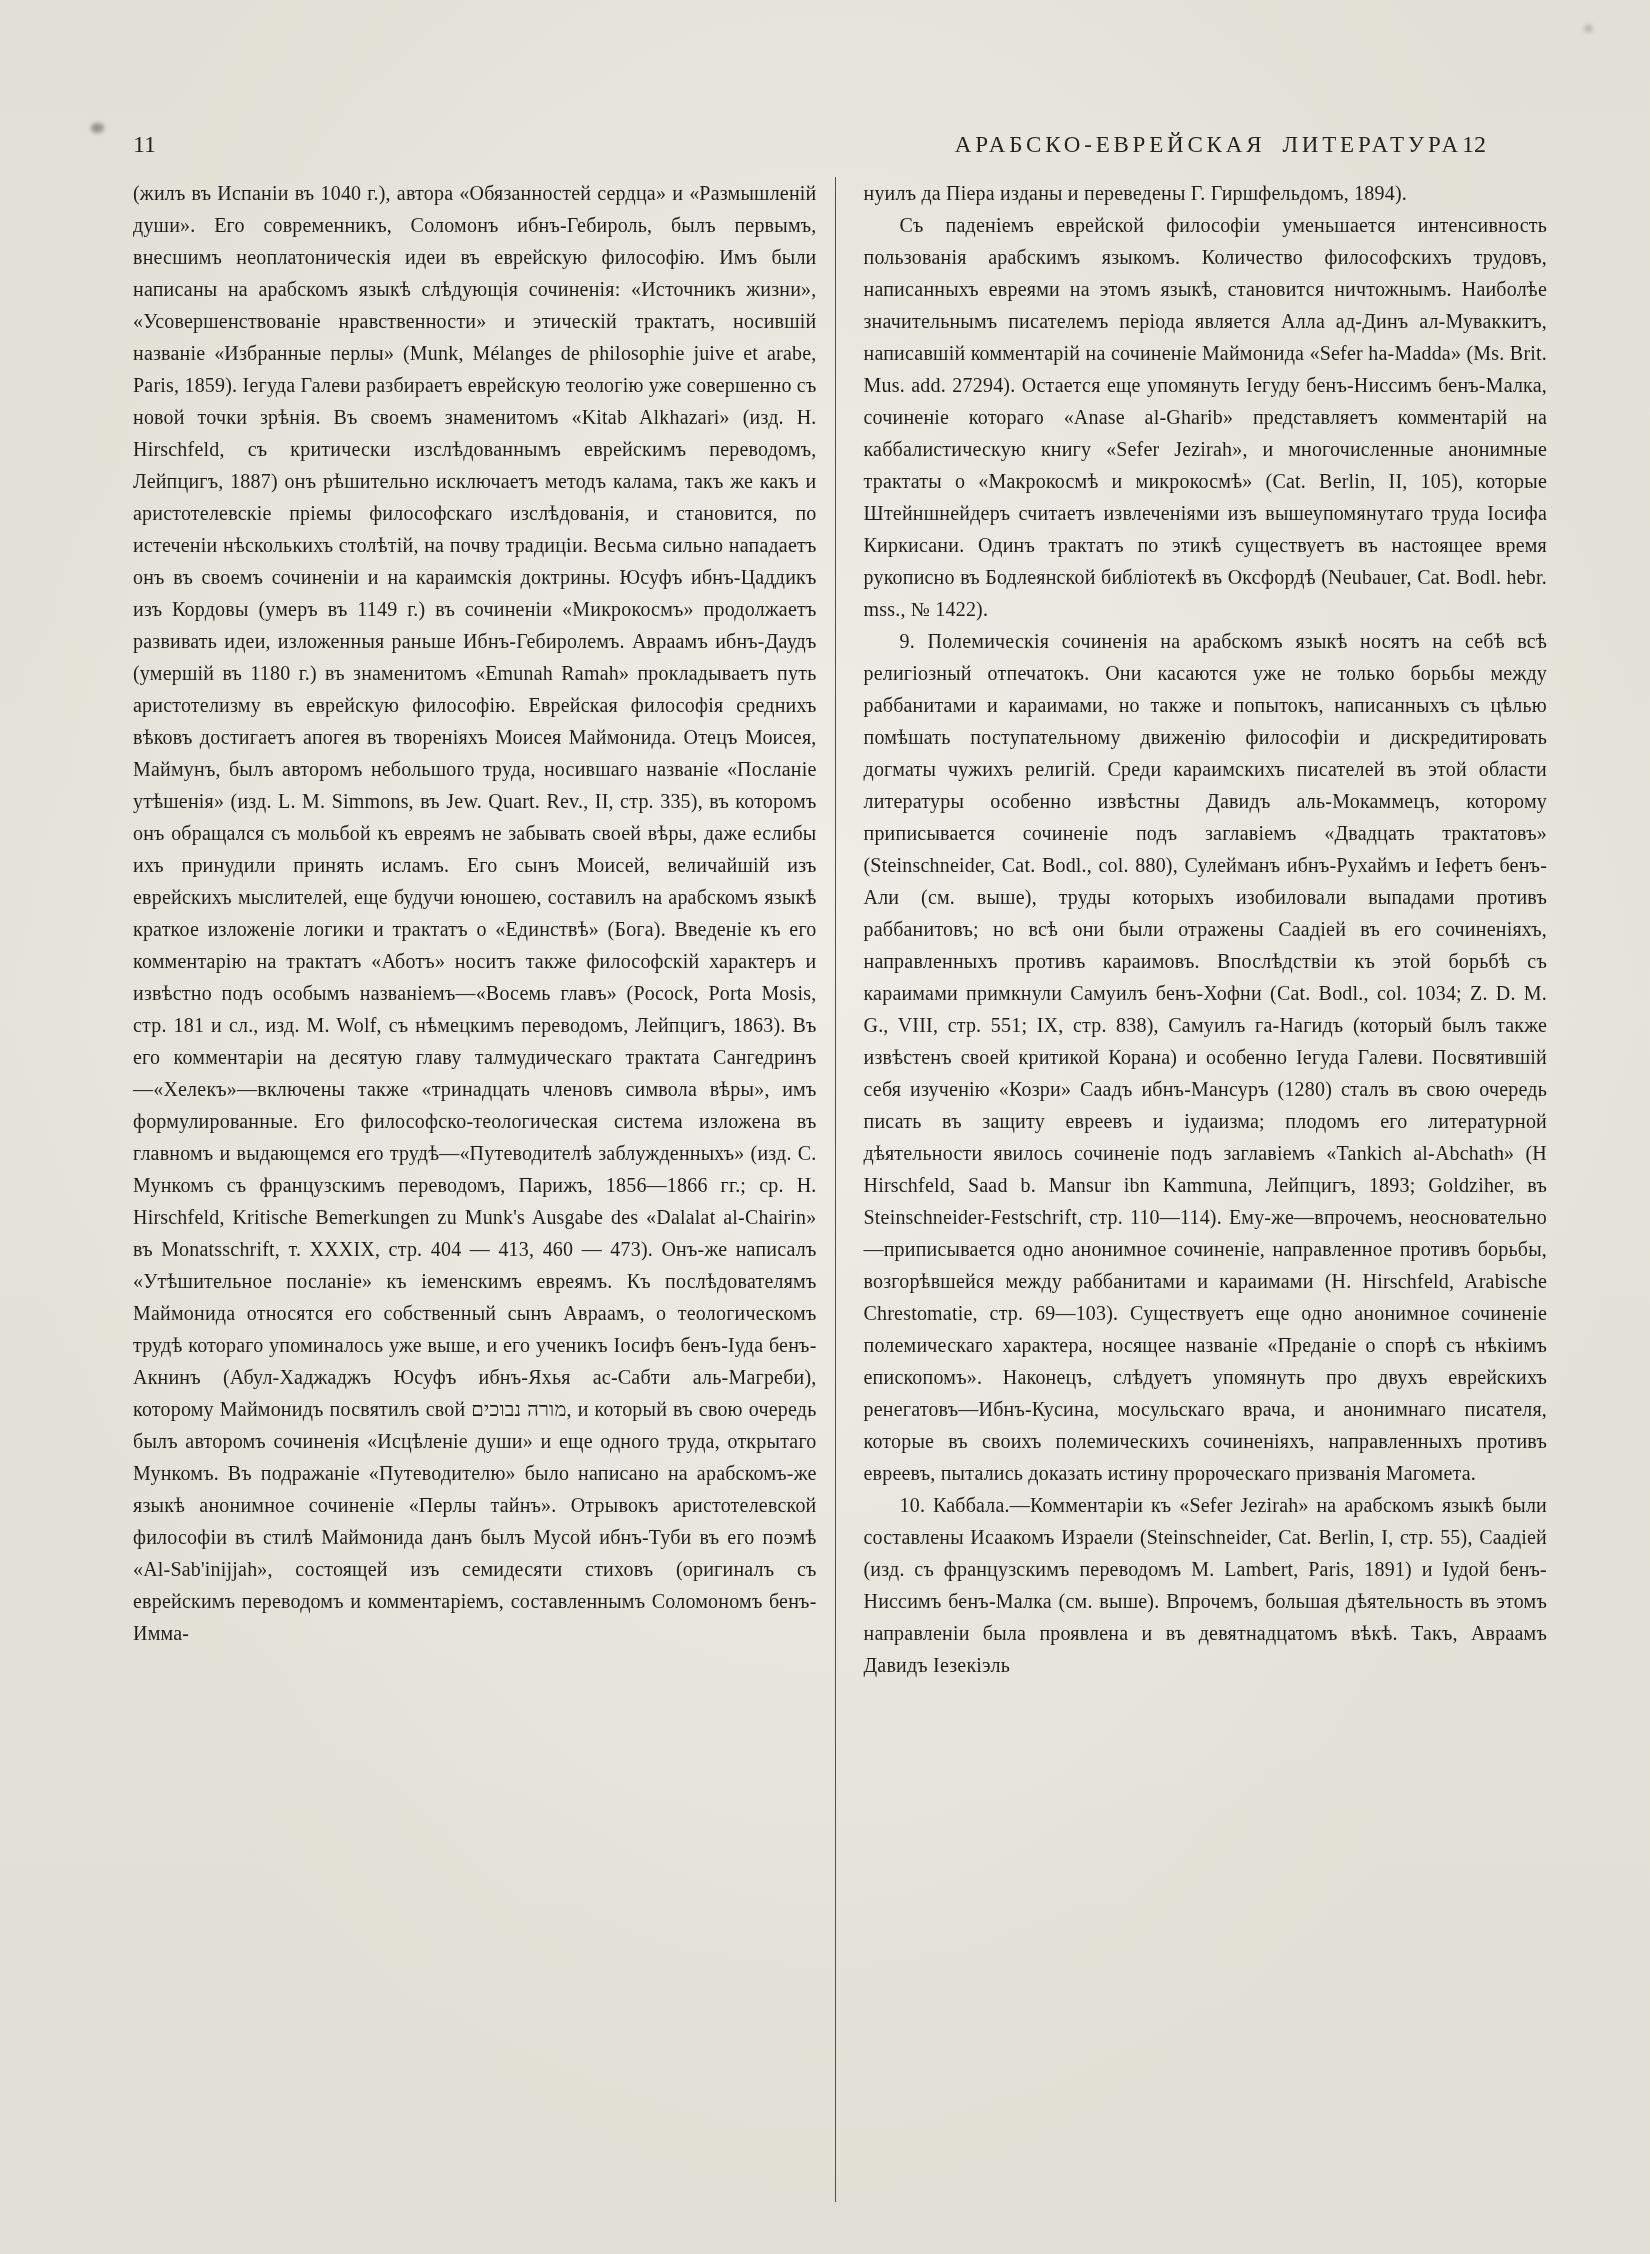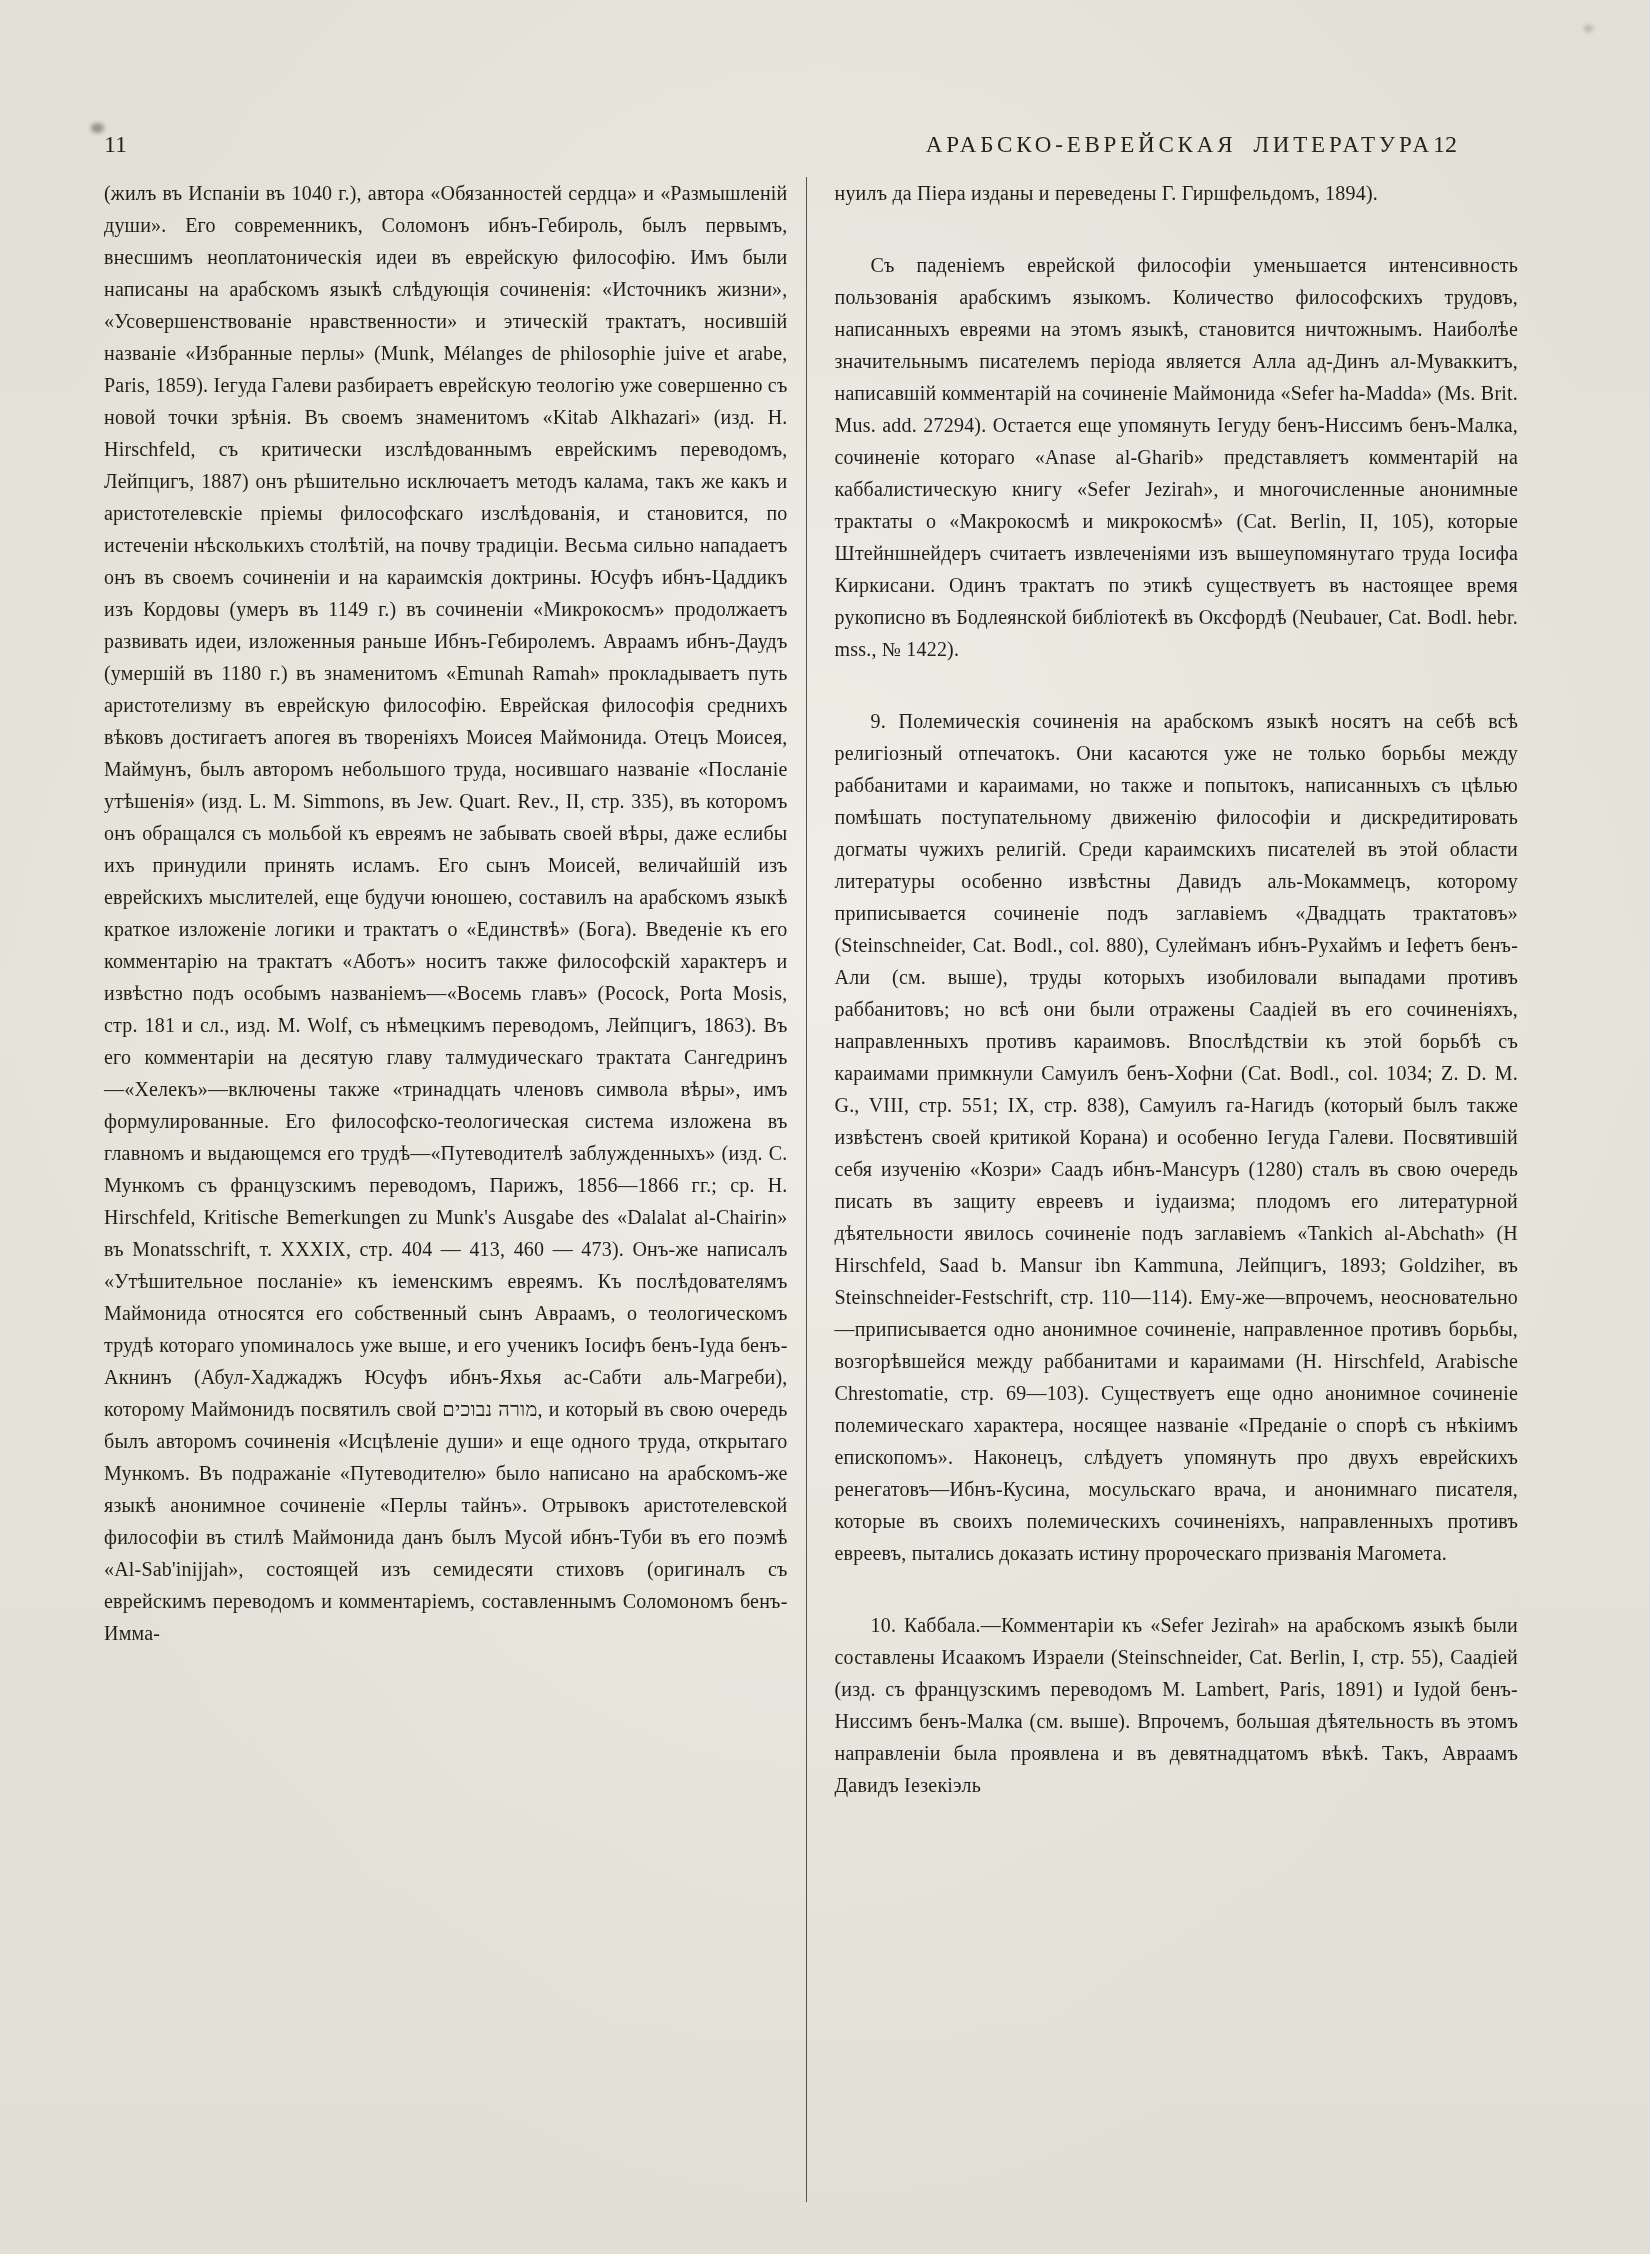--- a/index.html
+++ b/index.html
@@ -11,37 +11,37 @@
     background-image:
       radial-gradient(ellipse at 50% 40%, rgba(255,255,255,0.25), rgba(0,0,0,0.02) 70%),
       linear-gradient(180deg, #e7e4da 0%, #eae7de 45%, #e6e3d9 100%);
     overflow:hidden;
     color:#201e1a;
     font-family:"Liberation Serif","DejaVu Serif",serif;
   }
   .artifact{position:absolute;background:#3a372f;opacity:.45;border-radius:50%;filter:blur(1.9px);}
   .artifact.tl{left:91px;top:123px;width:13.2px;height:9.5px;}
   .artifact.tr{right:57px;top:24.6px;width:9.5px;height:7.6px;opacity:.25;}
-  .inner{position:absolute;left:104px;top:131px;width:1414px;}
+  .inner{position:absolute;left:133px;top:131px;width:1414px;}
   .header{display:flex;align-items:baseline;font-size:24px;color:#26241f;}
   .pageno{width:85px;font-size:24px;}
   .pageno.right{}
   .title{flex:1;text-align:right;font-size:23px;letter-spacing:3.8px;word-spacing:7.6px;}
   .cols{display:flex;margin-top:19px;}
   .col{
     width:688px;
     font-size:20px;
     line-height:32px;
     text-align:justify;
     letter-spacing:0.2px;
   }
   .col.left{padding-right:18px;}
   .col.right{padding-left:28px;border-left:1.9px solid #54504a;min-height:2025px;}
   p.para{margin:0;padding:0;}
-  p.para.indent{text-indent:36px;margin-top:40px;}
+  p.para.indent{text-indent:36px;}
   .it{}
 </style>
 </head>
 <body>
 
 <div class="page">
   <div class="artifact tl"></div>
   <div class="artifact tr"></div>
 
   <div class="inner">

